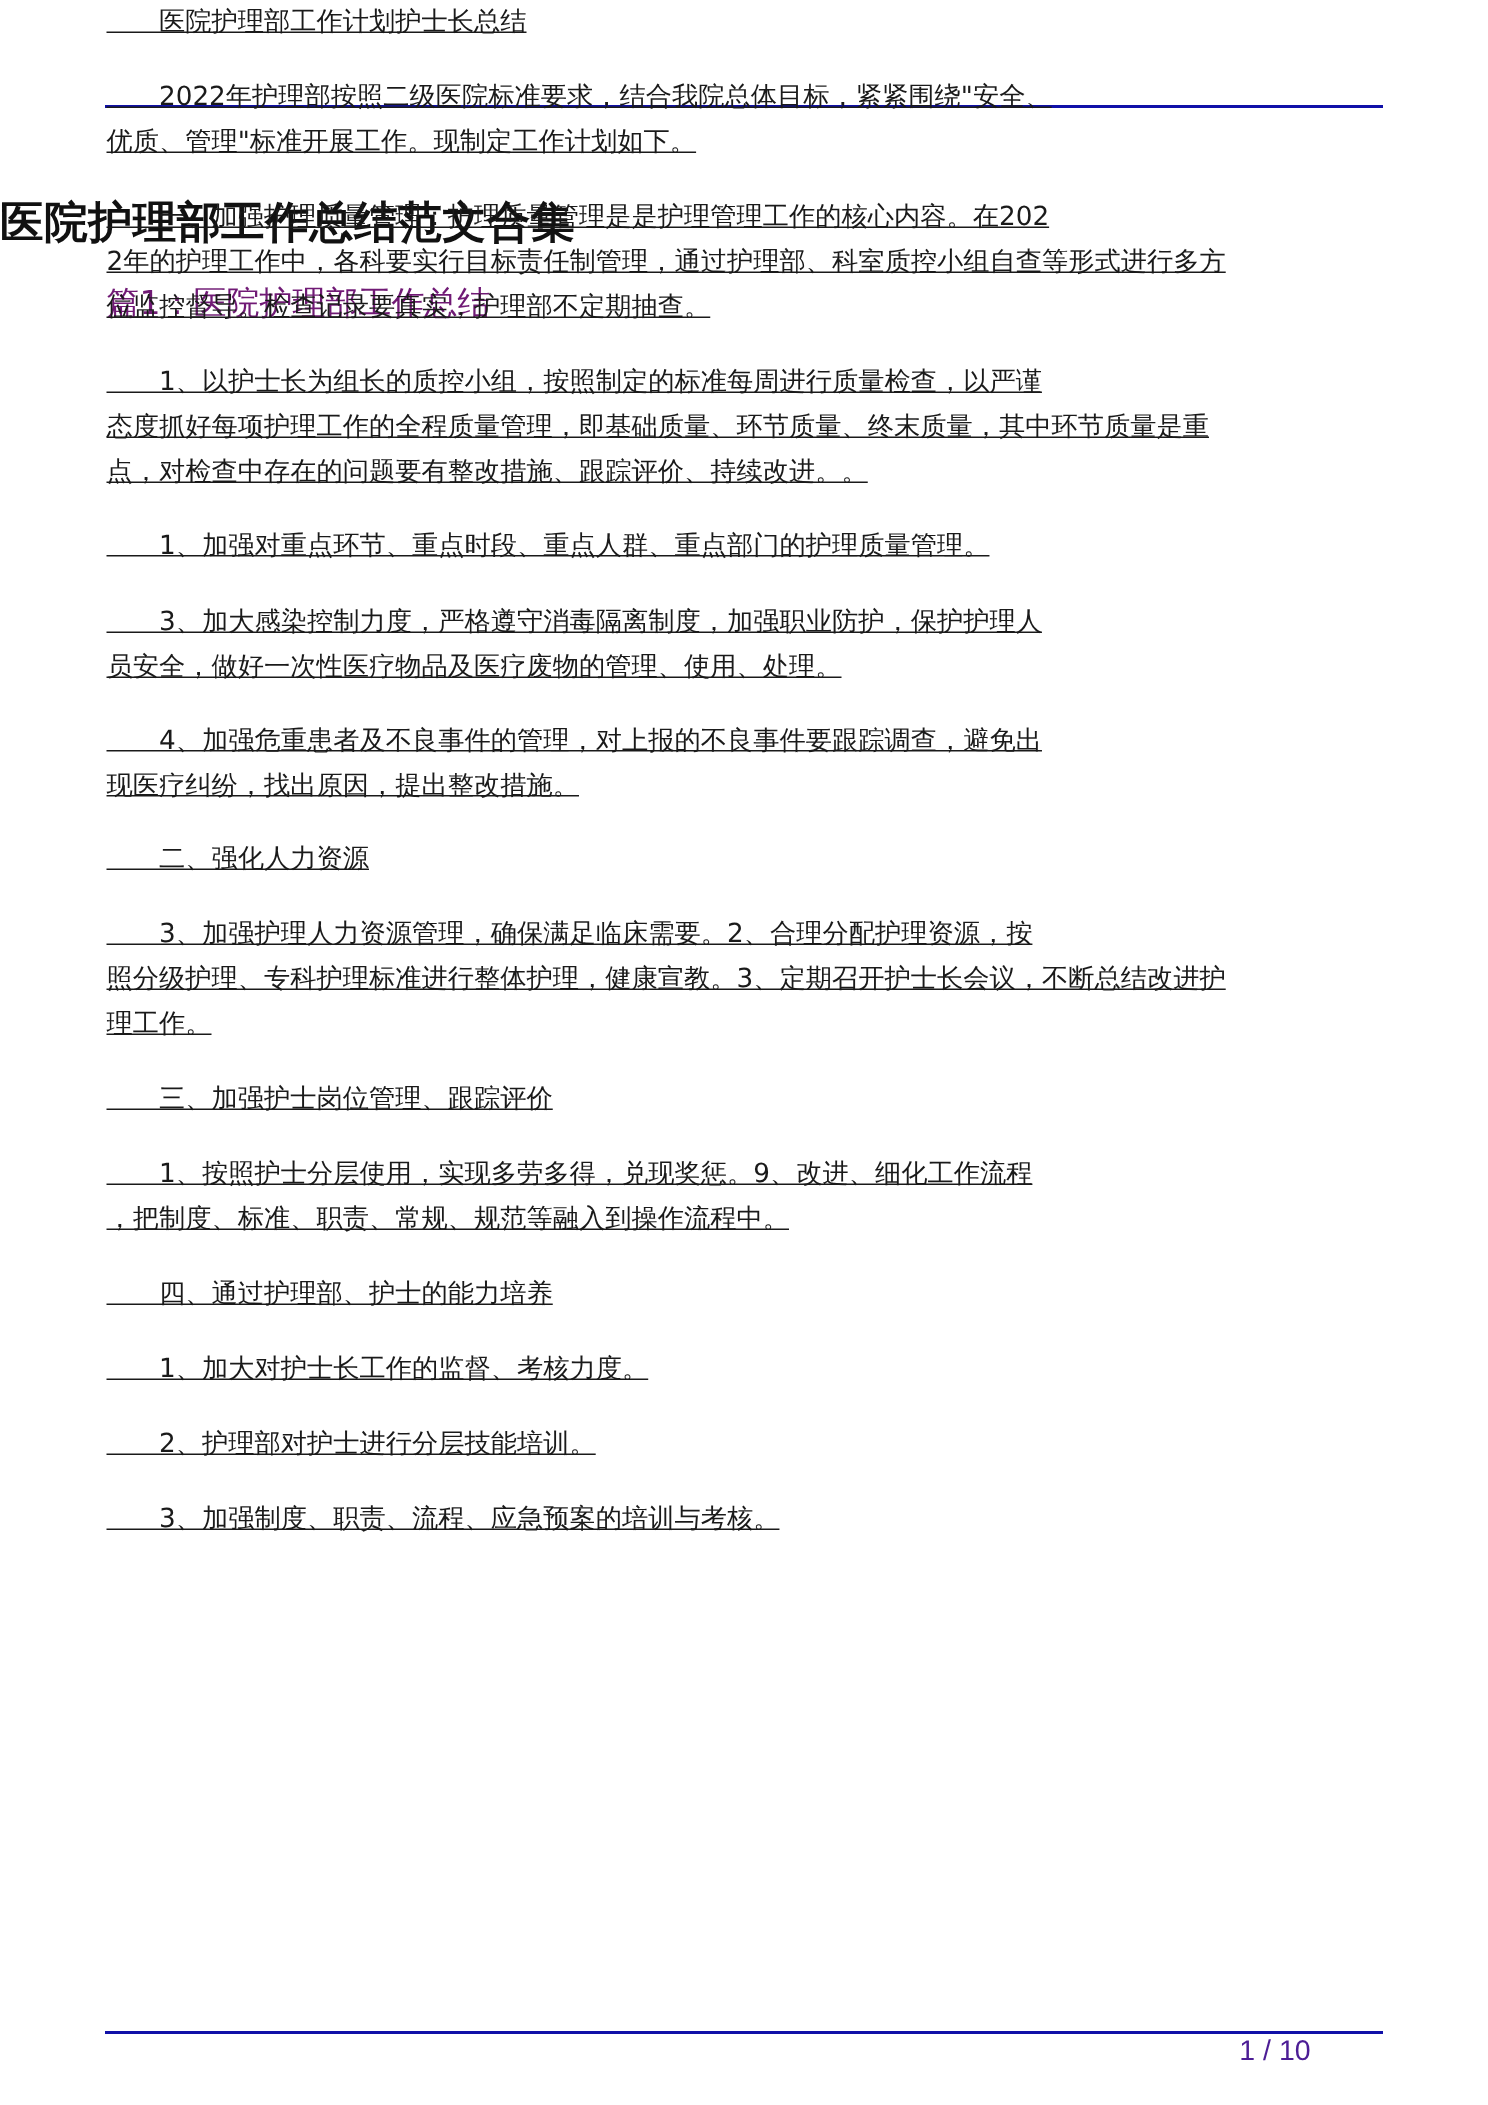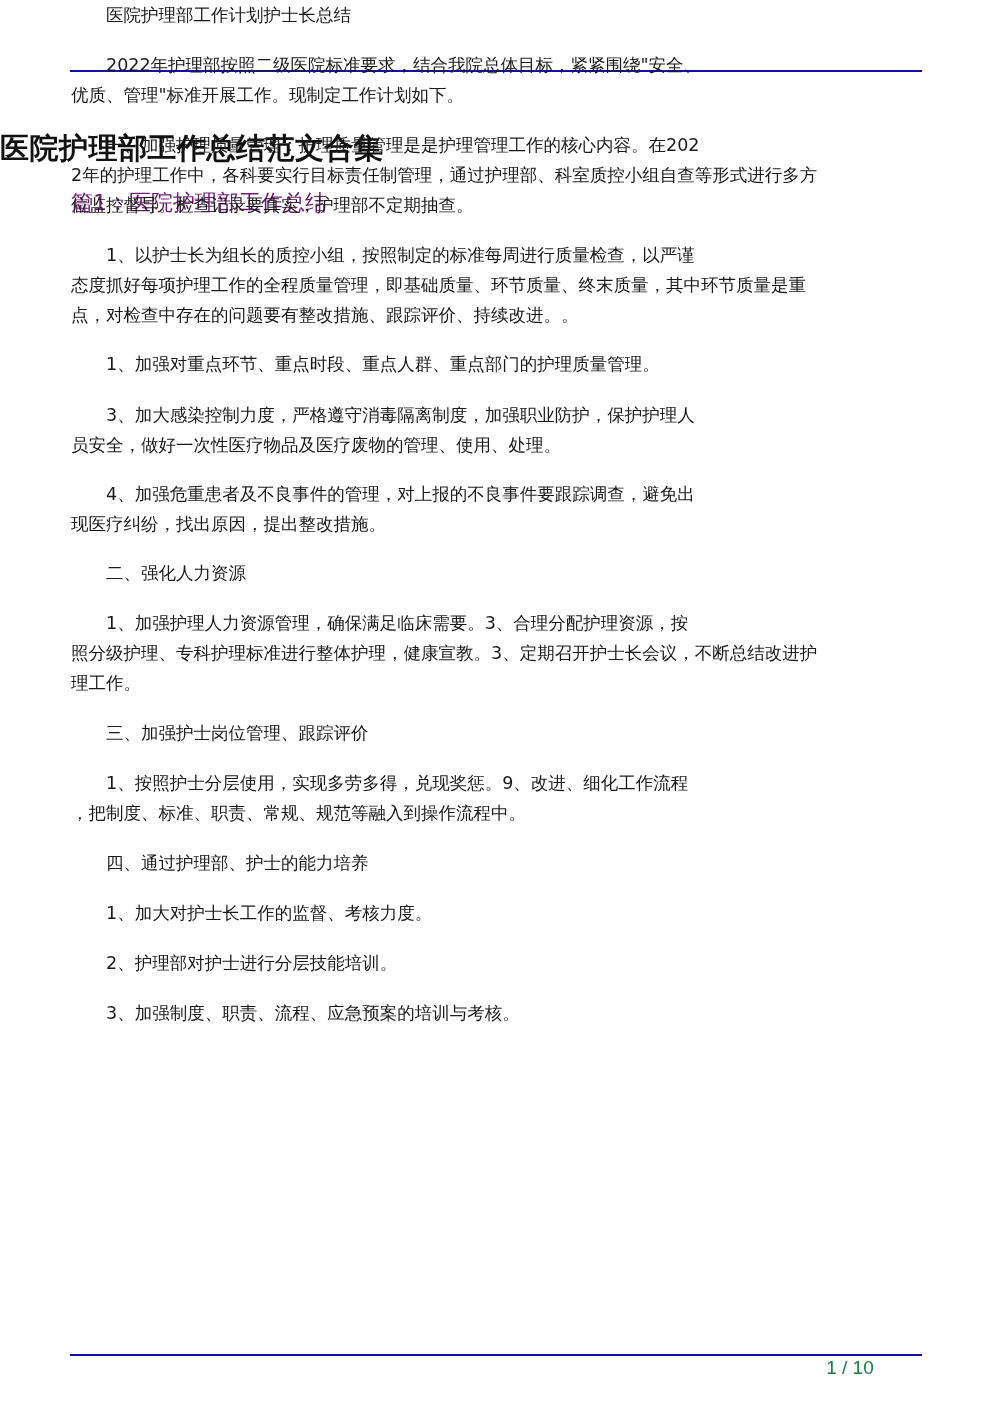--- a/index.html
+++ b/index.html
@@ -51,31 +51,32 @@
       font-size: 17.5px;
       line-height: 30px;
       color: #1a1a1a;
     }
     .para {
       position: absolute;
       left: 0;
       width: 852px;
       margin: 0;
       white-space: pre-wrap;
+      text-decoration: underline;
     }
     .page-number {
       position: absolute;
       top: 1356px;
       left: 800px;
       width: 100px;
       text-align: center;
       font-family: "Liberation Sans", sans-serif;
       font-size: 19px;
       line-height: 24px;
-      color: #15803d;
+      color: #4c1d95;
     }
   </style>
 </head>
 <body>
 
 <div class="rule top"></div>
 
 <div class="doc-title">医院护理部工作总结范文合集</div>
 
 <div class="section-heading">篇1：医院护理部工作总结</div>
@@ -89,21 +90,21 @@
 位监控督导。检查记录要真实，护理部不定期抽查。</p>
   <p class="para" style="top:240px">　　1、以护士长为组长的质控小组，按照制定的标准每周进行质量检查，以严谨
 态度抓好每项护理工作的全程质量管理，即基础质量、环节质量、终末质量，其中环节质量是重
 点，对检查中存在的问题要有整改措施、跟踪评价、持续改进。。</p>
   <p class="para" style="top:349px">　　1、加强对重点环节、重点时段、重点人群、重点部门的护理质量管理。</p>
   <p class="para" style="top:400px">　　3、加大感染控制力度，严格遵守消毒隔离制度，加强职业防护，保护护理人
 员安全，做好一次性医疗物品及医疗废物的管理、使用、处理。</p>
   <p class="para" style="top:479px">　　4、加强危重患者及不良事件的管理，对上报的不良事件要跟踪调查，避免出
 现医疗纠纷，找出原因，提出整改措施。</p>
   <p class="para" style="top:558px">　　二、强化人力资源</p>
-  <p class="para" style="top:608px">　　1、加强护理人力资源管理，确保满足临床需要。3、合理分配护理资源，按
+  <p class="para" style="top:608px">　　3、加强护理人力资源管理，确保满足临床需要。2、合理分配护理资源，按
 照分级护理、专科护理标准进行整体护理，健康宣教。3、定期召开护士长会议，不断总结改进护
 理工作。</p>
   <p class="para" style="top:718px">　　三、加强护士岗位管理、跟踪评价</p>
   <p class="para" style="top:768px">　　1、按照护士分层使用，实现多劳多得，兑现奖惩。9、改进、细化工作流程
 ，把制度、标准、职责、常规、规范等融入到操作流程中。</p>
   <p class="para" style="top:848px">　　四、通过护理部、护士的能力培养</p>
   <p class="para" style="top:898px">　　1、加大对护士长工作的监督、考核力度。</p>
   <p class="para" style="top:948px">　　2、护理部对护士进行分层技能培训。</p>
   <p class="para" style="top:998px">　　3、加强制度、职责、流程、应急预案的培训与考核。</p>
 </div>

